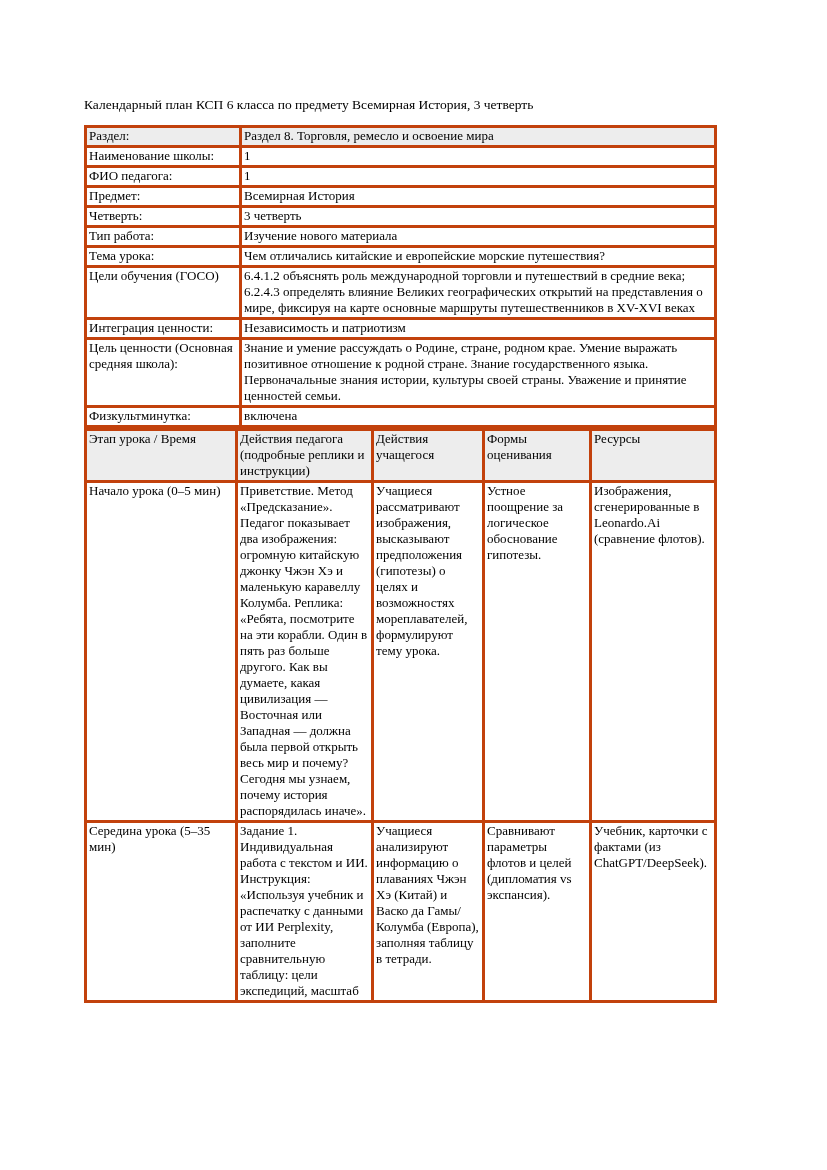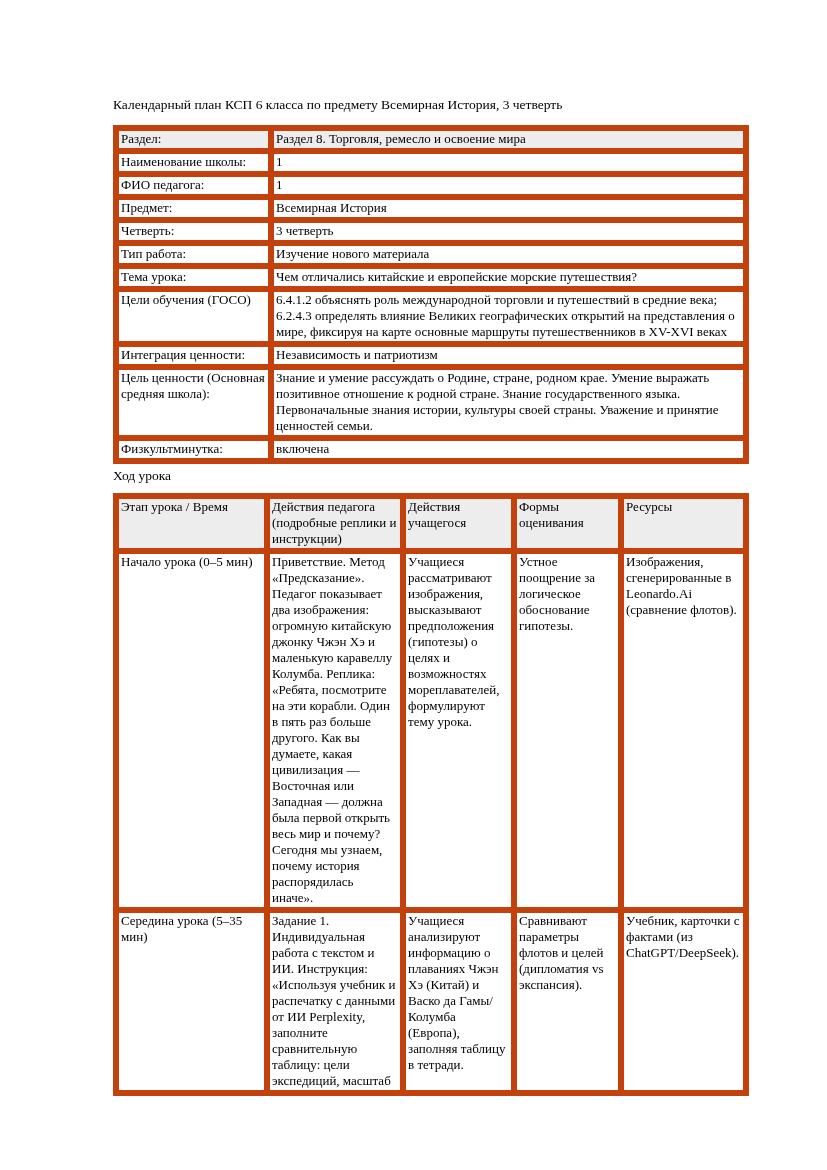--- a/index.html
+++ b/index.html
@@ -7,39 +7,39 @@
     position: relative;
     width: 827px;
     height: 1170px;
     background: #ffffff;
     font-family: "Liberation Serif", "DejaVu Serif", serif;
     color: #000;
     overflow: hidden;
   }
   .content {
     position: absolute;
-    left: 113px;
+    left: 84px;
     top: 96px;
     width: 630px;
   }
   .doc-title {
     font-size: 13.5px;
     line-height: 17px;
     margin: 0 0 12px 0;
     font-weight: normal;
   }
   table {
     border-collapse: collapse;
     table-layout: fixed;
     width: 630px;
     font-size: 13px;
     line-height: 16px;
   }
   td, th {
-    border: 6px solid #c2410c;
+    border: 3px solid #c2410c;
     padding: 0 3px 1px 2px;
     vertical-align: top;
     text-align: left;
     font-weight: normal;
     overflow: hidden;
     word-wrap: break-word;
   }
   tr.shaded td, tr.shaded th { background: #ededed; }
   .section-heading {
     font-size: 13.5px;
@@ -109,21 +109,20 @@
           <td>Цель ценности (Основная средняя школа):</td>
           <td>Знание и умение рассуждать о Родине, стране, родном крае. Умение выражать позитивное отношение к родной стране. Знание государственного языка. Первоначальные знания истории, культуры своей страны. Уважение и принятие ценностей семьи.</td>
         </tr>
         <tr>
           <td>Физкультминутка:</td>
           <td>включена</td>
         </tr>
       </tbody>
     </table>
 
-    <p class="section-heading">Ход урока</p>
 
     <table class="lesson-table">
       <colgroup>
           <col class="c1">
           <col class="c2">
           <col class="c3">
           <col class="c4">
           <col class="c5">
         </colgroup>
       <tbody>

